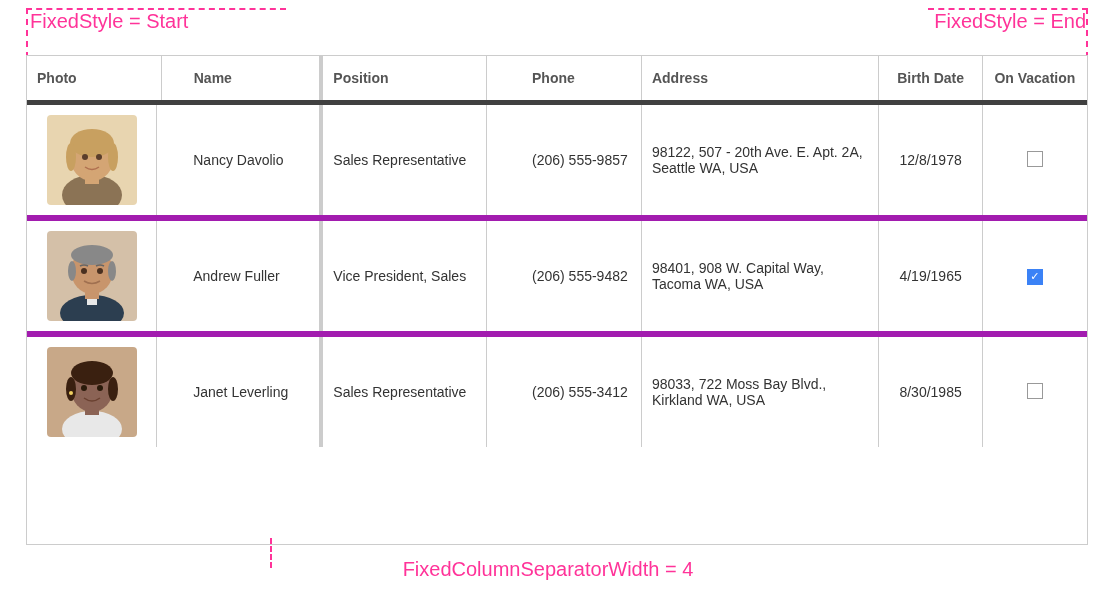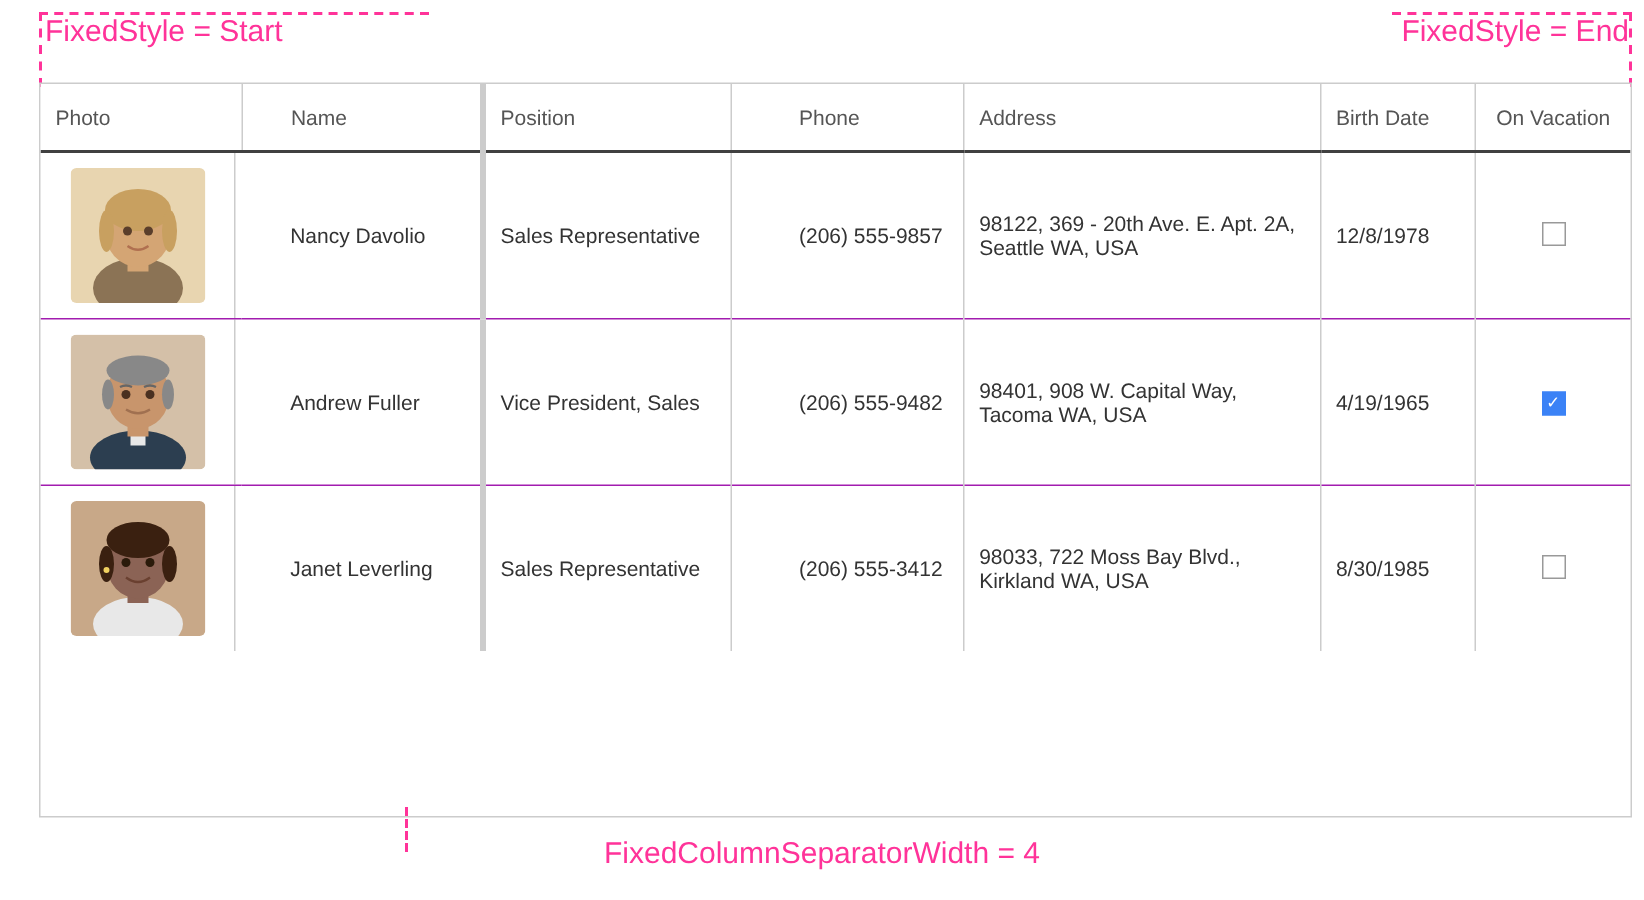--- a/index.html
+++ b/index.html
@@ -84,33 +84,33 @@
       color: #333;
     }
 
     thead tr {
       background: #fff;
     }
 
     thead th {
       padding: 14px 10px;
       text-align: left;
-      font-weight: 400;
+      font-weight: 700;
       color: #555;
-      border-bottom: 2px solid #404040;
+      border-bottom: 5px solid #404040;
       border-right: 1px solid #ccc;
       white-space: nowrap;
     }
 
     thead th:last-child {
       border-right: none;
     }
 
     tbody tr {
-      border-bottom: 1px solid #a21caf;
+      border-bottom: 6px solid #a21caf;
     }
 
     tbody tr:last-child {
       border-bottom: none;
     }
 
     tbody td {
       padding: 10px 10px;
       border-right: 1px solid #ccc;
       vertical-align: middle;
@@ -118,21 +118,21 @@
 
     tbody td:last-child {
       border-right: none;
     }
 
     .col-photo { width: 130px; }
     .col-name { width: 155px; }
     .col-position { width: 160px; }
     .col-phone { width: 150px; padding-left: 45px; }
     .col-address { width: 230px; margin-left: 22px; }
-    .col-birthdate { width: 100px; }
+    .col-birthdate { width: 100px; text-align: center; }
     .col-vacation { width: 100px; text-align: center; }
 
     .col-name-separator {
       border-right: 4px solid #ccc !important;
       padding-left: 32px;
     }
 
     .photo-cell {
       display: flex;
       align-items: center;
@@ -220,21 +220,21 @@
 
         <ellipse cx="38" cy="42" rx="3" ry="3" fill="#5a3e2b"></ellipse>
         <ellipse cx="52" cy="42" rx="3" ry="3" fill="#5a3e2b"></ellipse>
 
         <path d="M38 52 Q45 57 52 52" stroke="#b07050" stroke-width="1.5" fill="none"></path>
       </svg></div>
           </td>
           <td class="col-name col-name-separator">Nancy Davolio</td>
           <td class="col-position">Sales Representative</td>
           <td class="col-phone">(206) 555-9857</td>
-          <td class="col-address">98122, 369 - 20th Ave. E. Apt. 2A, Seattle WA, USA</td>
+          <td class="col-address">98122, 507 - 20th Ave. E. Apt. 2A, Seattle WA, USA</td>
           <td class="col-birthdate">12/8/1978</td>
           <td class="col-vacation td-center"><div class="checkbox-unchecked"></div></td>
         </tr>
         <tr>
           <td class="col-photo photo-cell">
             <div class="avatar"><svg viewBox="0 0 90 90" xmlns="http://www.w3.org/2000/svg">
         <rect width="90" height="90" fill="#d4c0a8"></rect>
 
         <ellipse cx="45" cy="82" rx="32" ry="18" fill="#2c3e50"></ellipse>
 

